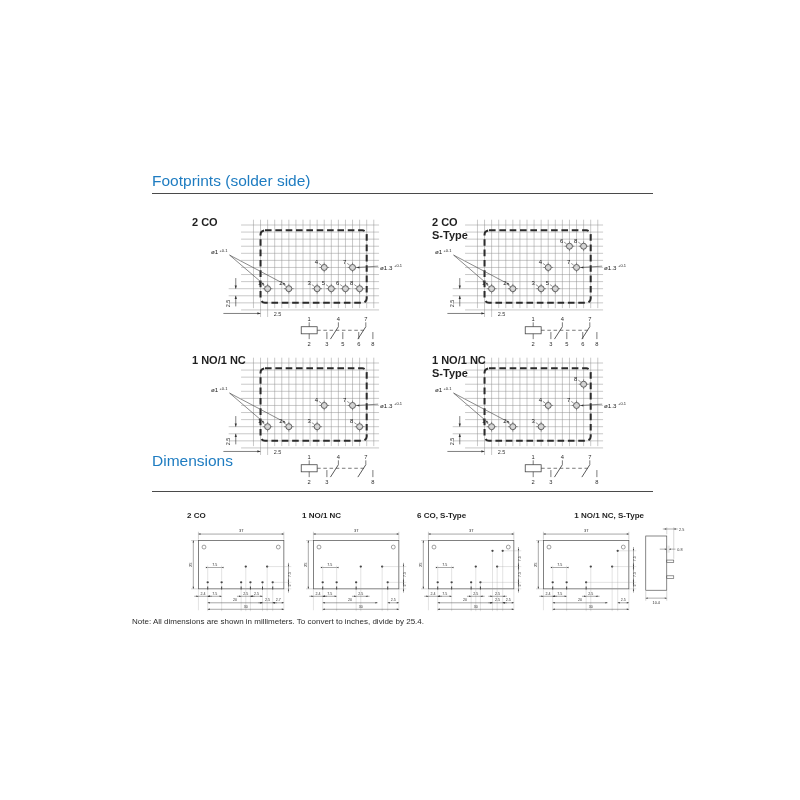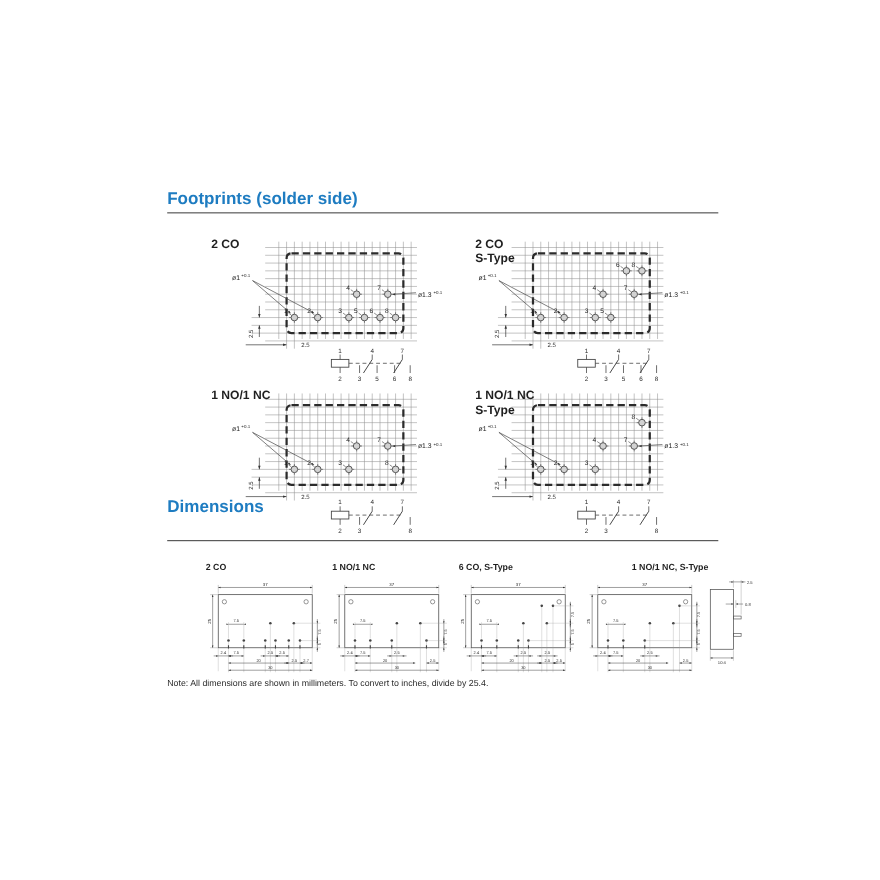--- a/index.html
+++ b/index.html
@@ -1,36 +1,36 @@
 <!DOCTYPE html>
 <html><head>
 <meta charset="utf-8">
 <style>
   html,body{margin:0;padding:0;background:#fff;}
   .page{position:relative;width:800px;height:800px;background:#ffffff;overflow:hidden;
         font-family:"Liberation Sans", sans-serif;}
-  .sec-title{position:absolute;font-size:15.5px;font-weight:700;color:#1e7cc1;margin:0;}
+  .sec-title{position:absolute;font-size:15.5px;font-weight:400;color:#1e7cc1;margin:0;}
   .sec-rule{position:absolute;height:1.2px;background:#4a4a4a;width:501px;left:152px;}
   #footprints-title{left:152px;top:172px;}
   #rule-fp{top:193px;}
   #dimensions-title{left:152px;top:452px;}
   #rule-dim{top:491px;}
   .fp{position:absolute;width:230px;height:133px;}
   .fp svg{display:block;}
   .fp-title{position:absolute;left:4px;top:0;font-size:11px;font-weight:bold;color:#1f1f1f;
             line-height:13px;white-space:pre-line;z-index:2;}
   .col2 .fp-title{left:20px;}
   #fp0{left:148px;top:200px;} #fp1{left:372px;top:200px;}
   #fp2{left:148px;top:338px;} #fp3{left:372px;top:338px;}
   .dim{position:absolute;top:495px;width:112px;}
   .dim-title{font-size:8px;font-weight:bold;color:#1f1f1f;height:9px;line-height:9px;}
   .dim svg{display:block;margin-top:2px;}
   #dim0{left:147px;} #dim1{left:262px;} #dim2{left:377px;} #dim3{left:492px;text-align:right;}
   #dim4{left:597px;width:70px;}
-  .note{position:absolute;left:152px;top:617px;font-size:8px;color:#2b2b2b;margin:0;}
+  .note{position:absolute;left:132px;top:617px;font-size:8px;color:#2b2b2b;margin:0;}
 </style>
 </head>
 <body>
 
 <div class="page">
 
   <h2 class="sec-title" id="footprints-title">Footprints (solder side)</h2>
   <div class="sec-rule" id="rule-fp"></div>
 
   <figure class="fp" id="fp0">

